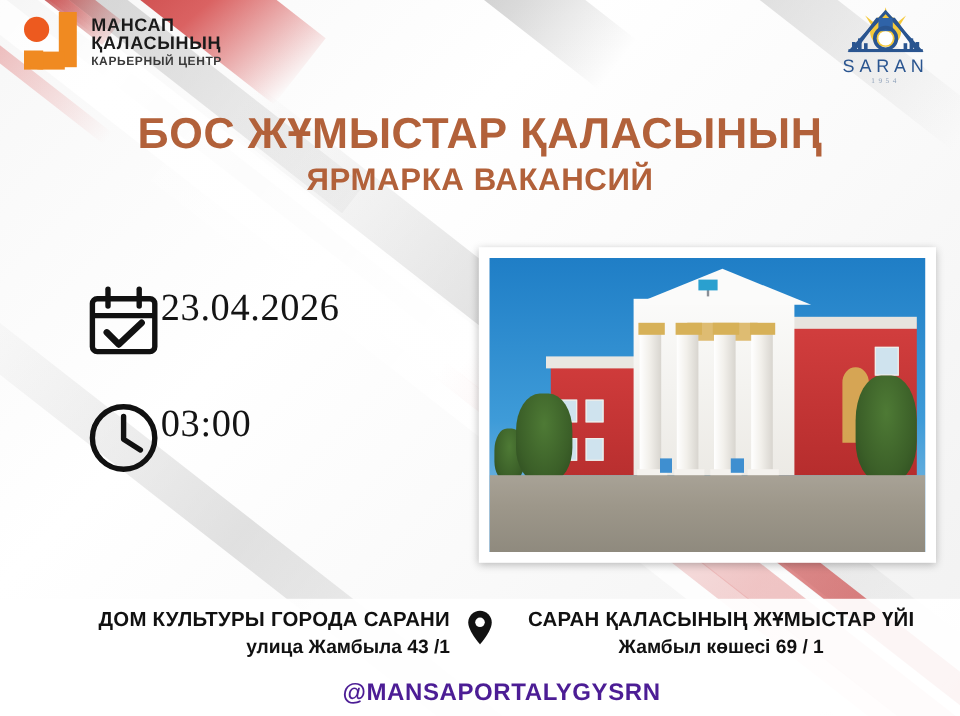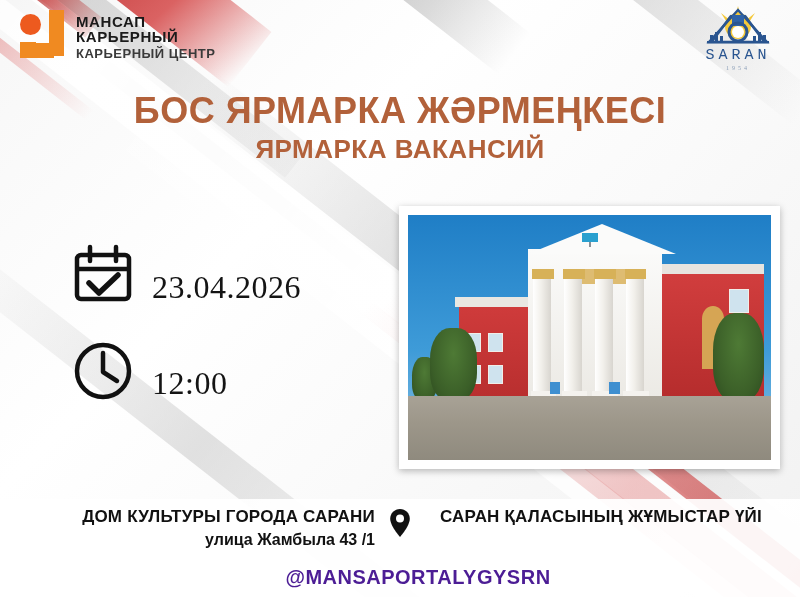--- a/index.html
+++ b/index.html
@@ -171,36 +171,36 @@
     line-height: 1.02;
   }
   .brand-l1, .brand-l2 {
     font-weight: bold;
     font-size: 15px;
     letter-spacing: .6px;
     color: #1a1a1a;
   }
   .brand-sub {
     font-weight: bold;
-    font-size: 13px;
+    font-size: 10px;
     letter-spacing: .5px;
     color: #3a3a3a;
     margin-top: 2px;
     text-align: right;
   }
 
   .saran-logo {
     position: absolute;
     right: 16px; top: 4px;
     width: 92px;
     text-align: center;
   }
   .saran-emblem { display: block; margin: 0 auto; }
   .saran-name {
-    font-family: Liberation Mono, monospace;
+    font-family: Liberation Sans, sans-serif;
     font-size: 15px;
     letter-spacing: 4px;
     color: #2a5590;
     margin-top: -1px;
   }
   .saran-year {
     font-family: "Liberation Serif", serif;
     font-size: 6px;
     letter-spacing: 3px;
     color: #8c9fb8;
@@ -226,22 +226,21 @@
   .title-ru { font-size: 26px; }
 
   
   .info {
     position: absolute;
     left: 72px; top: 238px;
     z-index: 5;
   }
   .info-row {
     display: flex;
-    align-items: flex-end;
-    gap: 18px;
+    align-items: flex-start;
     height: 68px;
   }
   .info-row + .info-row { margin-top: 28px; }
   .info-text {
     font-family: "Liberation Serif", serif;
     font-size: 32px;
     color: #141414;
     letter-spacing: .5px;
   }
 
@@ -477,21 +476,21 @@
 
     <div class="brand-logo">
       <div class="mark">
         <div class="dot"></div>
         <div class="hook-v"></div>
         <div class="hook-h"></div>
         <div class="hook-c"></div>
       </div>
       <div class="brand-words">
         <div class="brand-l1">МАНСАП</div>
-        <div class="brand-l2">КАРЬЕРНЫЙ</div>
+        <div class="brand-l2">ҚАЛАСЫНЫҢ</div>
         <div class="brand-sub">КАРЬЕРНЫЙ ЦЕНТР</div>
       </div>
     </div>
 
     <div class="saran-logo">
       <svg class="saran-emblem" width="74" height="44" viewBox="0 0 74 44">
         <g fill="#f5c93b">
           <circle cx="37" cy="22" r="13"></circle>
           <path d="M37 2 L40 14 L34 14 Z"></path>
           <path d="M20 9 L30 17 L27 20 Z"></path>
@@ -514,21 +513,21 @@
           <rect x="62" y="31" width="3" height="7"></rect>
           <rect x="6" y="37" width="62" height="2.4"></rect>
         </g>
       </svg>
       <div class="saran-name">SARAN</div>
       <div class="saran-year">1954</div>
     </div>
   </div>
 
   <div class="titles">
-    <div class="title-kk">БОС ЯРМАРКА  ЖӘРМЕҢКЕСІ</div>
+    <div class="title-kk">БОС ЖҰМЫСТАР  ҚАЛАСЫНЫҢ</div>
     <div class="title-ru">ЯРМАРКА ВАКАНСИЙ</div>
   </div>
 
   <div class="info">
 
     <div class="info-row">
       <svg width="62" height="62" viewBox="0 0 62 62">
         <rect x="5" y="11" width="52" height="44" rx="4" fill="none" stroke="#111" stroke-width="4.5"></rect>
         <line x1="5" y1="25" x2="57" y2="25" stroke="#111" stroke-width="4.5"></line>
         <line x1="18" y1="3" x2="18" y2="17" stroke="#111" stroke-width="4.5" stroke-linecap="round"></line>
@@ -536,21 +535,21 @@
         <polyline points="17,39 27,49 46,31" fill="none" stroke="#111" stroke-width="5.5" stroke-linecap="round" stroke-linejoin="round"></polyline>
       </svg>
       <span class="info-text">23.04.2026</span>
     </div>
 
     <div class="info-row">
       <svg width="62" height="62" viewBox="0 0 62 62">
         <circle cx="31" cy="31" r="26" fill="none" stroke="#111" stroke-width="4.5"></circle>
         <polyline points="31,13 31,32 45,41" fill="none" stroke="#111" stroke-width="4.5" stroke-linecap="round" stroke-linejoin="round"></polyline>
       </svg>
-      <span class="info-text">12:00</span>
+      <span class="info-text">03:00</span>
     </div>
   </div>
 
   <div class="photo-frame">
     <div class="photo">
       <div class="sky"></div>
       <div class="tree t3"></div>
       <div class="bldg-left"></div>
       <div class="bldg-left-roof"></div>
       <div class="bldg-right"></div>
@@ -597,19 +596,20 @@
 
       <div class="pin-wrap">
         <svg width="22" height="30" viewBox="0 0 22 30">
           <path d="M11 1 C5.5 1 1.2 5.3 1.2 10.8 C1.2 18 11 29 11 29 C11 29 20.8 18 20.8 10.8 C20.8 5.3 16.5 1 11 1 Z" fill="#111111"></path>
           <circle cx="11" cy="10.6" r="4" fill="#ffffff"></circle>
         </svg>
       </div>
 
       <div class="footer-col right">
         <div class="f-line1">САРАН ҚАЛАСЫНЫҢ ЖҰМЫСТАР ҮЙІ</div>
+        <div class="f-line2">Жамбыл көшесі 69 / 1</div>
       </div>
     </div>
 
     <div class="handle">@MANSAPORTALYGYSRN</div>
   </div>
 
 </div>
 
 </body></html>

